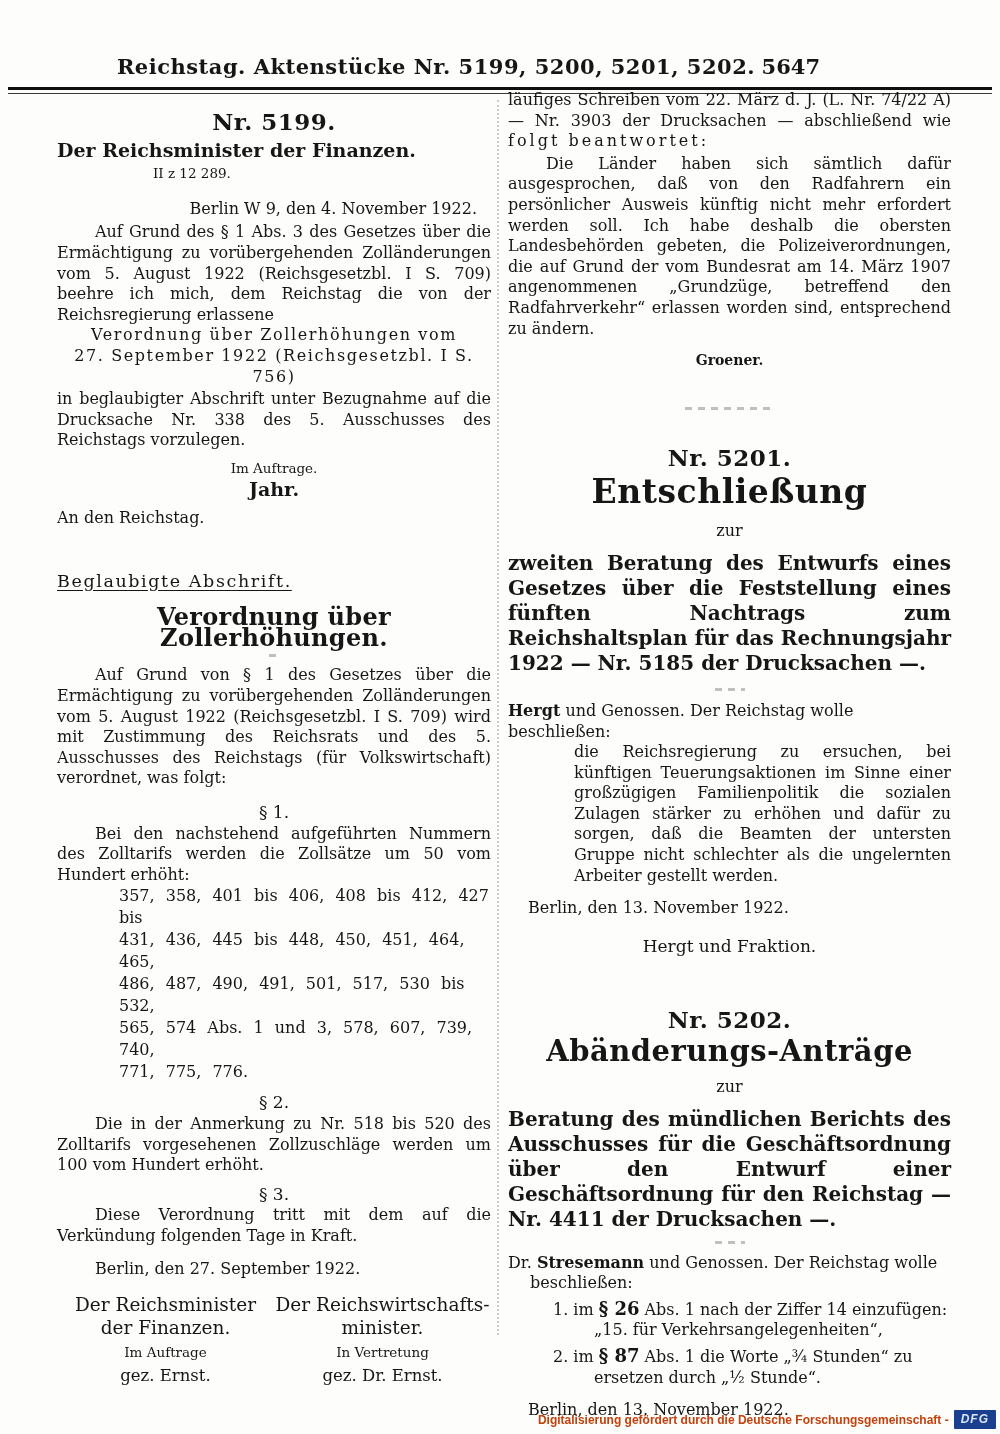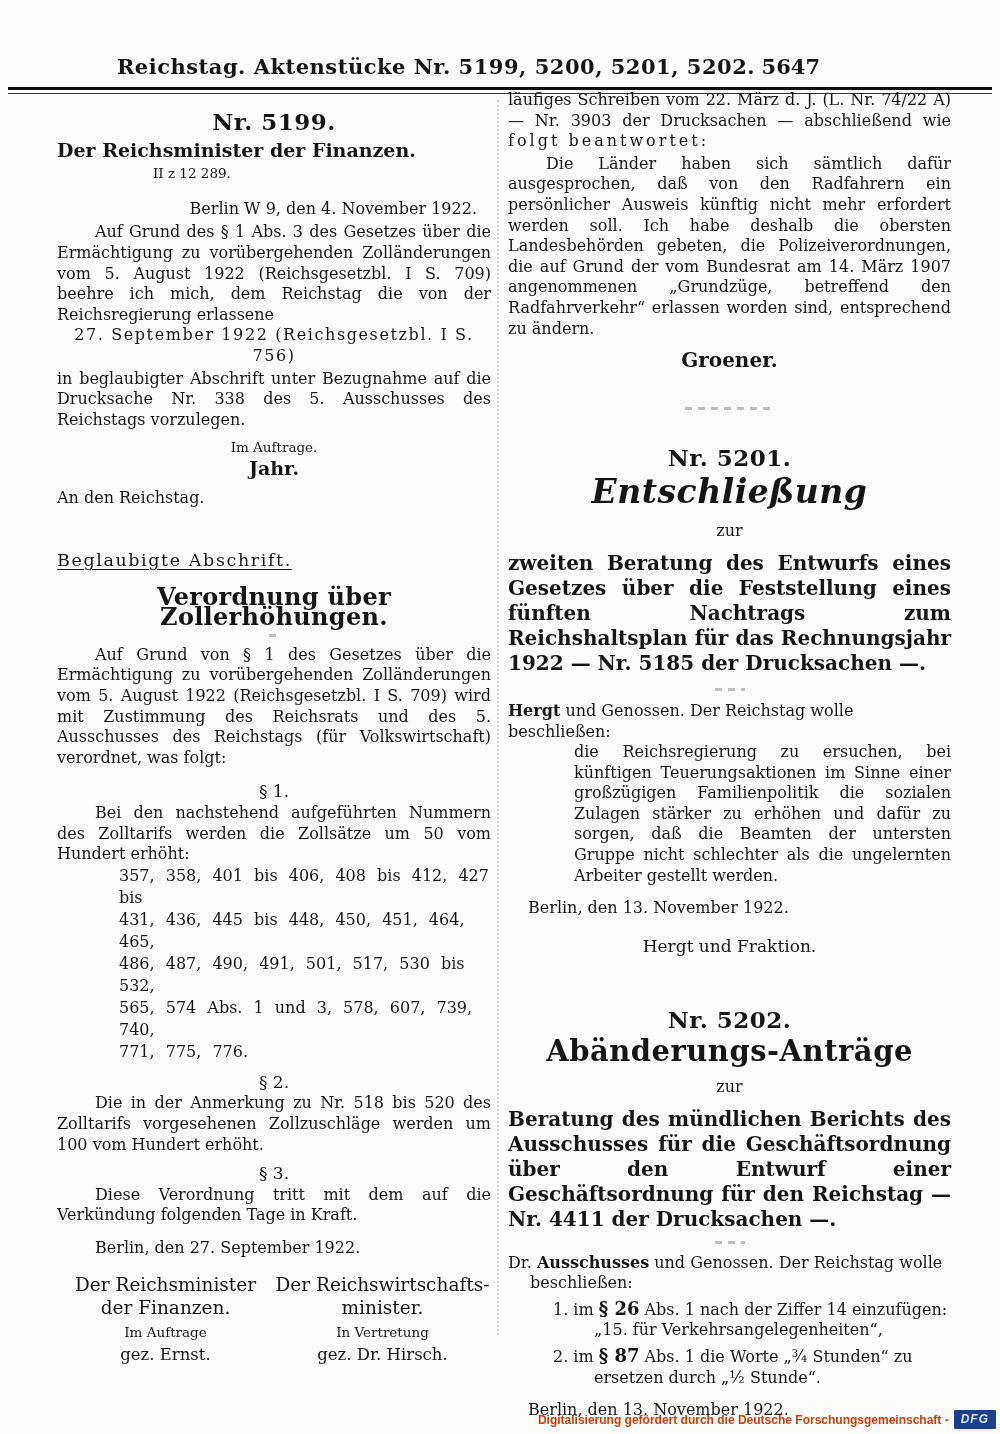--- a/index.html
+++ b/index.html
@@ -83,20 +83,21 @@
   <div class="head-rule"></div>
   <div class="col-divider"></div>
 
   <div class="col col-left">
 
     <div class="doc-number" style="margin-top:6px;">Nr. 5199.</div>
     <div class="sender">Der Reichsminister der Finanzen.</div>
     <div class="fileref">II z 12 289.</div>
     <div class="dateline-right" style="margin-top:15px;">Berlin W 9, den 4. November 1922.</div>
     <div class="just indent" style="margin-top:3px;">Auf Grund des § 1 Abs. 3 des Gesetzes über die Ermächtigung zu vorübergehenden Zolländerungen vom 5. August 1922 (Reichsgesetzbl. I S. 709) beehre ich mich, dem Reichstag die von der Reichsregierung erlassene</div>
+    <div class="emph-line">Verordnung über Zollerhöhungen vom</div>
     <div class="emph-line">27. September 1922 (Reichsgesetzbl. I S. 756)</div>
     <div class="just" style="margin-top:2px;">in beglaubigter Abschrift unter Bezugnahme auf die Drucksache Nr. 338 des 5. Ausschusses des Reichstags vorzulegen.</div>
     <div class="center small" style="margin-top:7px;">Im Auftrage.</div>
     <div class="sig-name">Jahr.</div>
     <div style="margin-top:9px;">An den Reichstag.</div>
 
     <div class="underlined" style="margin-top:42px; font-size:17.5px; letter-spacing:1.6px;">Beglaubigte Abschrift.</div>
     <div class="big-title" style="margin-top:16px;">Verordnung über Zollerhöhungen.</div>
     <div class="smudge" style="width:10px; margin:6px auto 0 auto;"></div>
     <div class="just indent" style="margin-top:8px;">Auf Grund von § 1 des Gesetzes über die Ermächtigung zu vorübergehenden Zolländerungen vom 5. August 1922 (Reichsgesetzbl. I S. 709) wird mit Zustimmung des Reichsrats und des 5. Ausschusses des Reichstags (für Volkswirtschaft) verordnet, was folgt:</div>
@@ -121,51 +122,51 @@
       <div class="sig-cell">
         <div class="role">Der Reichsminister</div>
         <div class="role">der Finanzen.</div>
         <div class="by">Im Auftrage</div>
         <div class="gez">gez.  Ernst.</div>
       </div>
       <div class="sig-cell">
         <div class="role">Der Reichswirtschafts-</div>
         <div class="role">minister.</div>
         <div class="by">In Vertretung</div>
-        <div class="gez">gez.  Dr.  Hirsch.</div>
+        <div class="gez">gez.  Dr.  Ernst.</div>
       </div>
     </div>
 
   </div>
 
   <div class="col col-right">
 
     <div class="just"><span>läufiges Schreiben vom 22. März d. J. (L. Nr. 74/22 A) — Nr. 3903 der Drucksachen — abschließend wie </span><span class="spaced">folgt beantwortet:</span></div>
     <div class="just indent" style="margin-top:2px;">Die Länder haben sich sämtlich dafür ausgesprochen, daß von den Radfahrern ein persönlicher Ausweis künftig nicht mehr erfordert werden soll. Ich habe deshalb die obersten Landesbehörden gebeten, die Polizeiverordnungen, die auf Grund der vom Bundesrat am 14. März 1907 angenommenen „Grundzüge, betreffend den Radfahrverkehr“ erlassen worden sind, entsprechend zu ändern.</div>
-    <div class="center bold" style="margin-top:11px; font-size:20px;">Groener.</div>
+    <div class="center bold" style="margin-top:11px; font-size:14px;">Groener.</div>
     <div class="smudge" style="width:90px; margin:36px auto 0 auto;"></div>
 
     <div class="doc-number" style="margin-top:38px;">Nr. 5201.</div>
-    <div class="huge-title" style="margin-top:4px;font-style:italic;">Entschließung</div>
+    <div class="huge-title" style="margin-top:4px;">Entschließung</div>
     <div class="center" style="margin-top:9px;">zur</div>
     <div class="subject" style="margin-top:9px;">zweiten Beratung des Entwurfs eines Gesetzes über die Feststellung eines fünften Nachtrags zum Reichshaltsplan für das Rechnungsjahr 1922 — Nr. 5185 der Drucksachen —.</div>
     <div class="smudge" style="width:30px; margin:12px auto 0 auto;"></div>
 
     <div style="margin-top:10px;"><span class="bold">Hergt</span><span> und Genossen.  Der Reichstag wolle beschließen:</span></div>
     <div class="resolution">die Reichsregierung zu ersuchen, bei künftigen Teuerungsaktionen im Sinne einer großzügigen Familienpolitik die sozialen Zulagen stärker zu erhöhen und dafür zu sorgen, daß die Beamten der untersten Gruppe nicht schlechter als die ungelernten Arbeiter gestellt werden.</div>
     <div style="margin-top:12px; margin-left:20px;">Berlin, den 13. November 1922.</div>
     <div class="center" style="margin-top:17px; font-size:17px;">Hergt und Fraktion.</div>
 
     <div class="doc-number" style="margin-top:54px;">Nr. 5202.</div>
     <div class="big-title2" style="margin-top:2px;">Abänderungs-Anträge</div>
     <div class="center" style="margin-top:8px;">zur</div>
     <div class="subject" style="margin-top:9px;">Beratung des mündlichen Berichts des Ausschusses für die Geschäftsordnung über den Entwurf einer Geschäftsordnung für den Reichstag — Nr. 4411 der Drucksachen —.</div>
     <div class="smudge" style="width:30px; margin:9px auto 0 auto;"></div>
 
-    <div style="margin-top:9px; padding-left:22px; text-indent:-22px;"><span>Dr. </span><span class="bold">Ausschusses</span><span> und Genossen.  Der Reichstag wolle beschließen:</span></div>
+    <div style="margin-top:9px; padding-left:22px; text-indent:-22px;"><span>Dr. </span><span class="bold">Stresemann</span><span> und Genossen.  Der Reichstag wolle beschließen:</span></div>
 
     <div class="hang-item"><span>1. im </span><span class="bold" style="font-size:18px;">§ 26</span><span> Abs. 1 nach der Ziffer 14 einzufügen:</span></div>
     <div class="quote-line">„15. für Verkehrsangelegenheiten“,</div>
 
     <div class="hang-item"><span>2. im </span><span class="bold" style="font-size:18px;">§ 87</span><span> Abs. 1 die Worte „¾ Stunden“ zu ersetzen durch „½ Stunde“.</span></div>
 
     <div style="margin-top:12px; margin-left:20px;">Berlin, den 13. November 1922.</div>
 
   </div>
 

